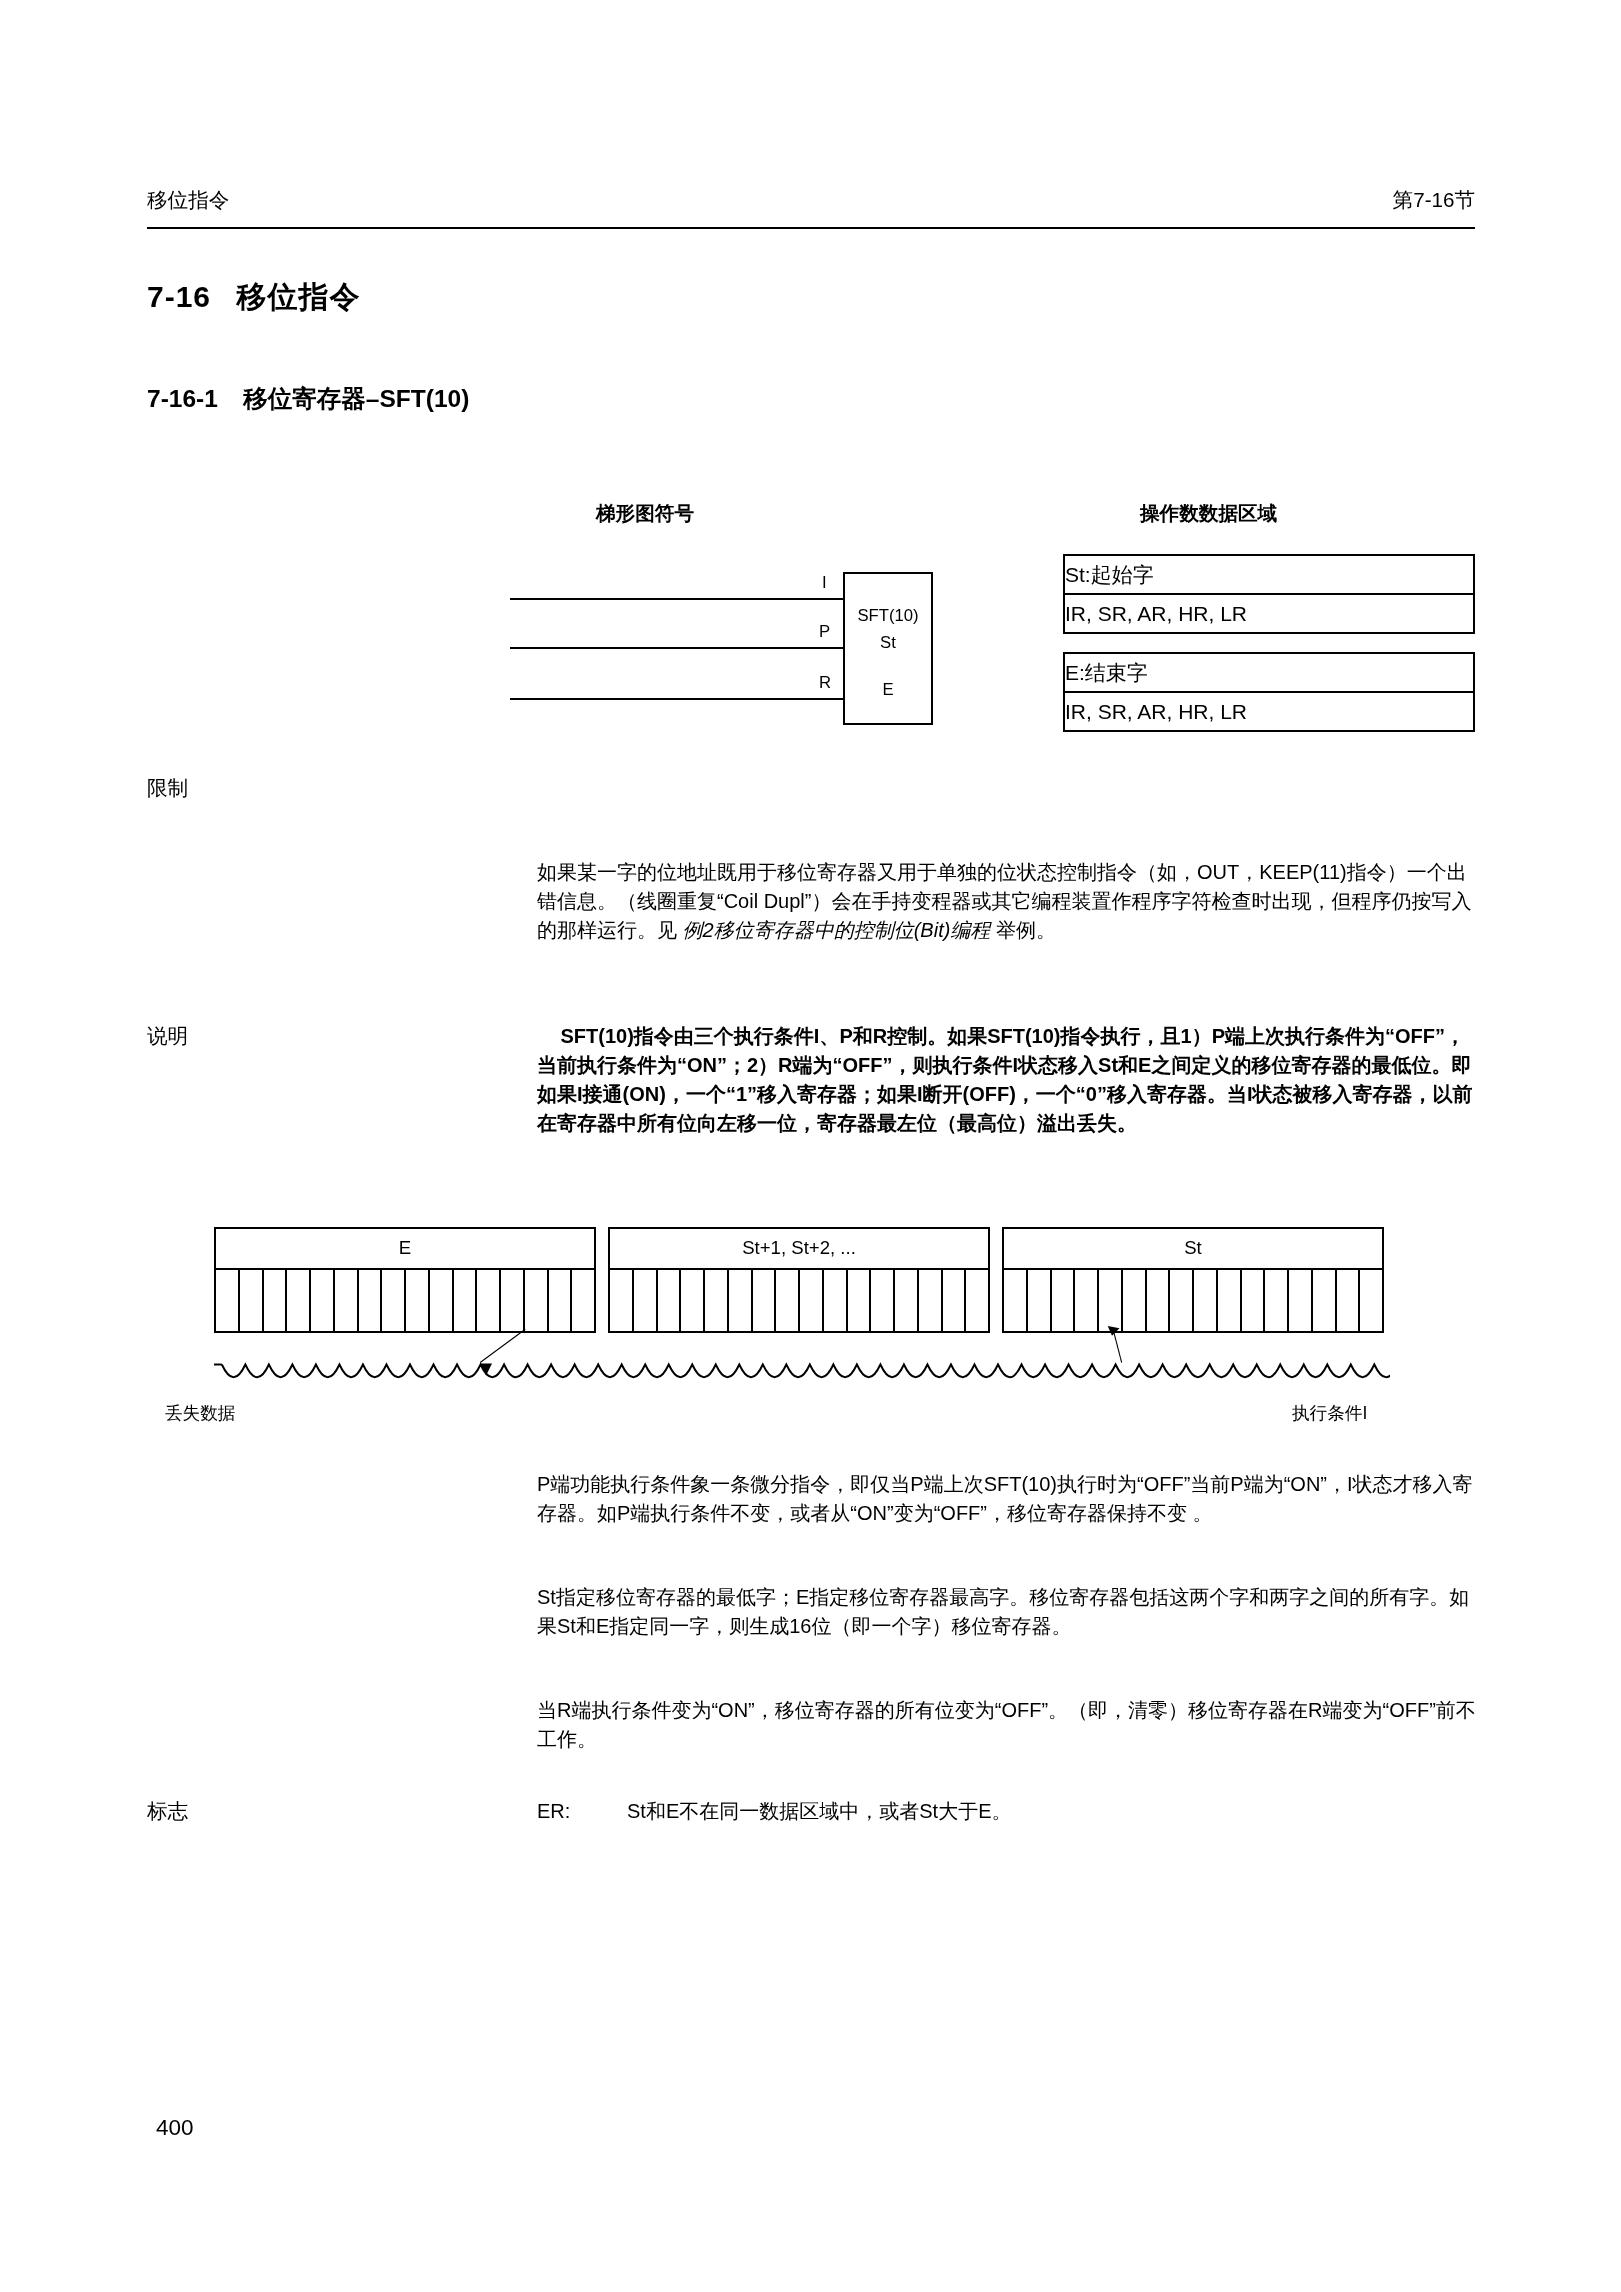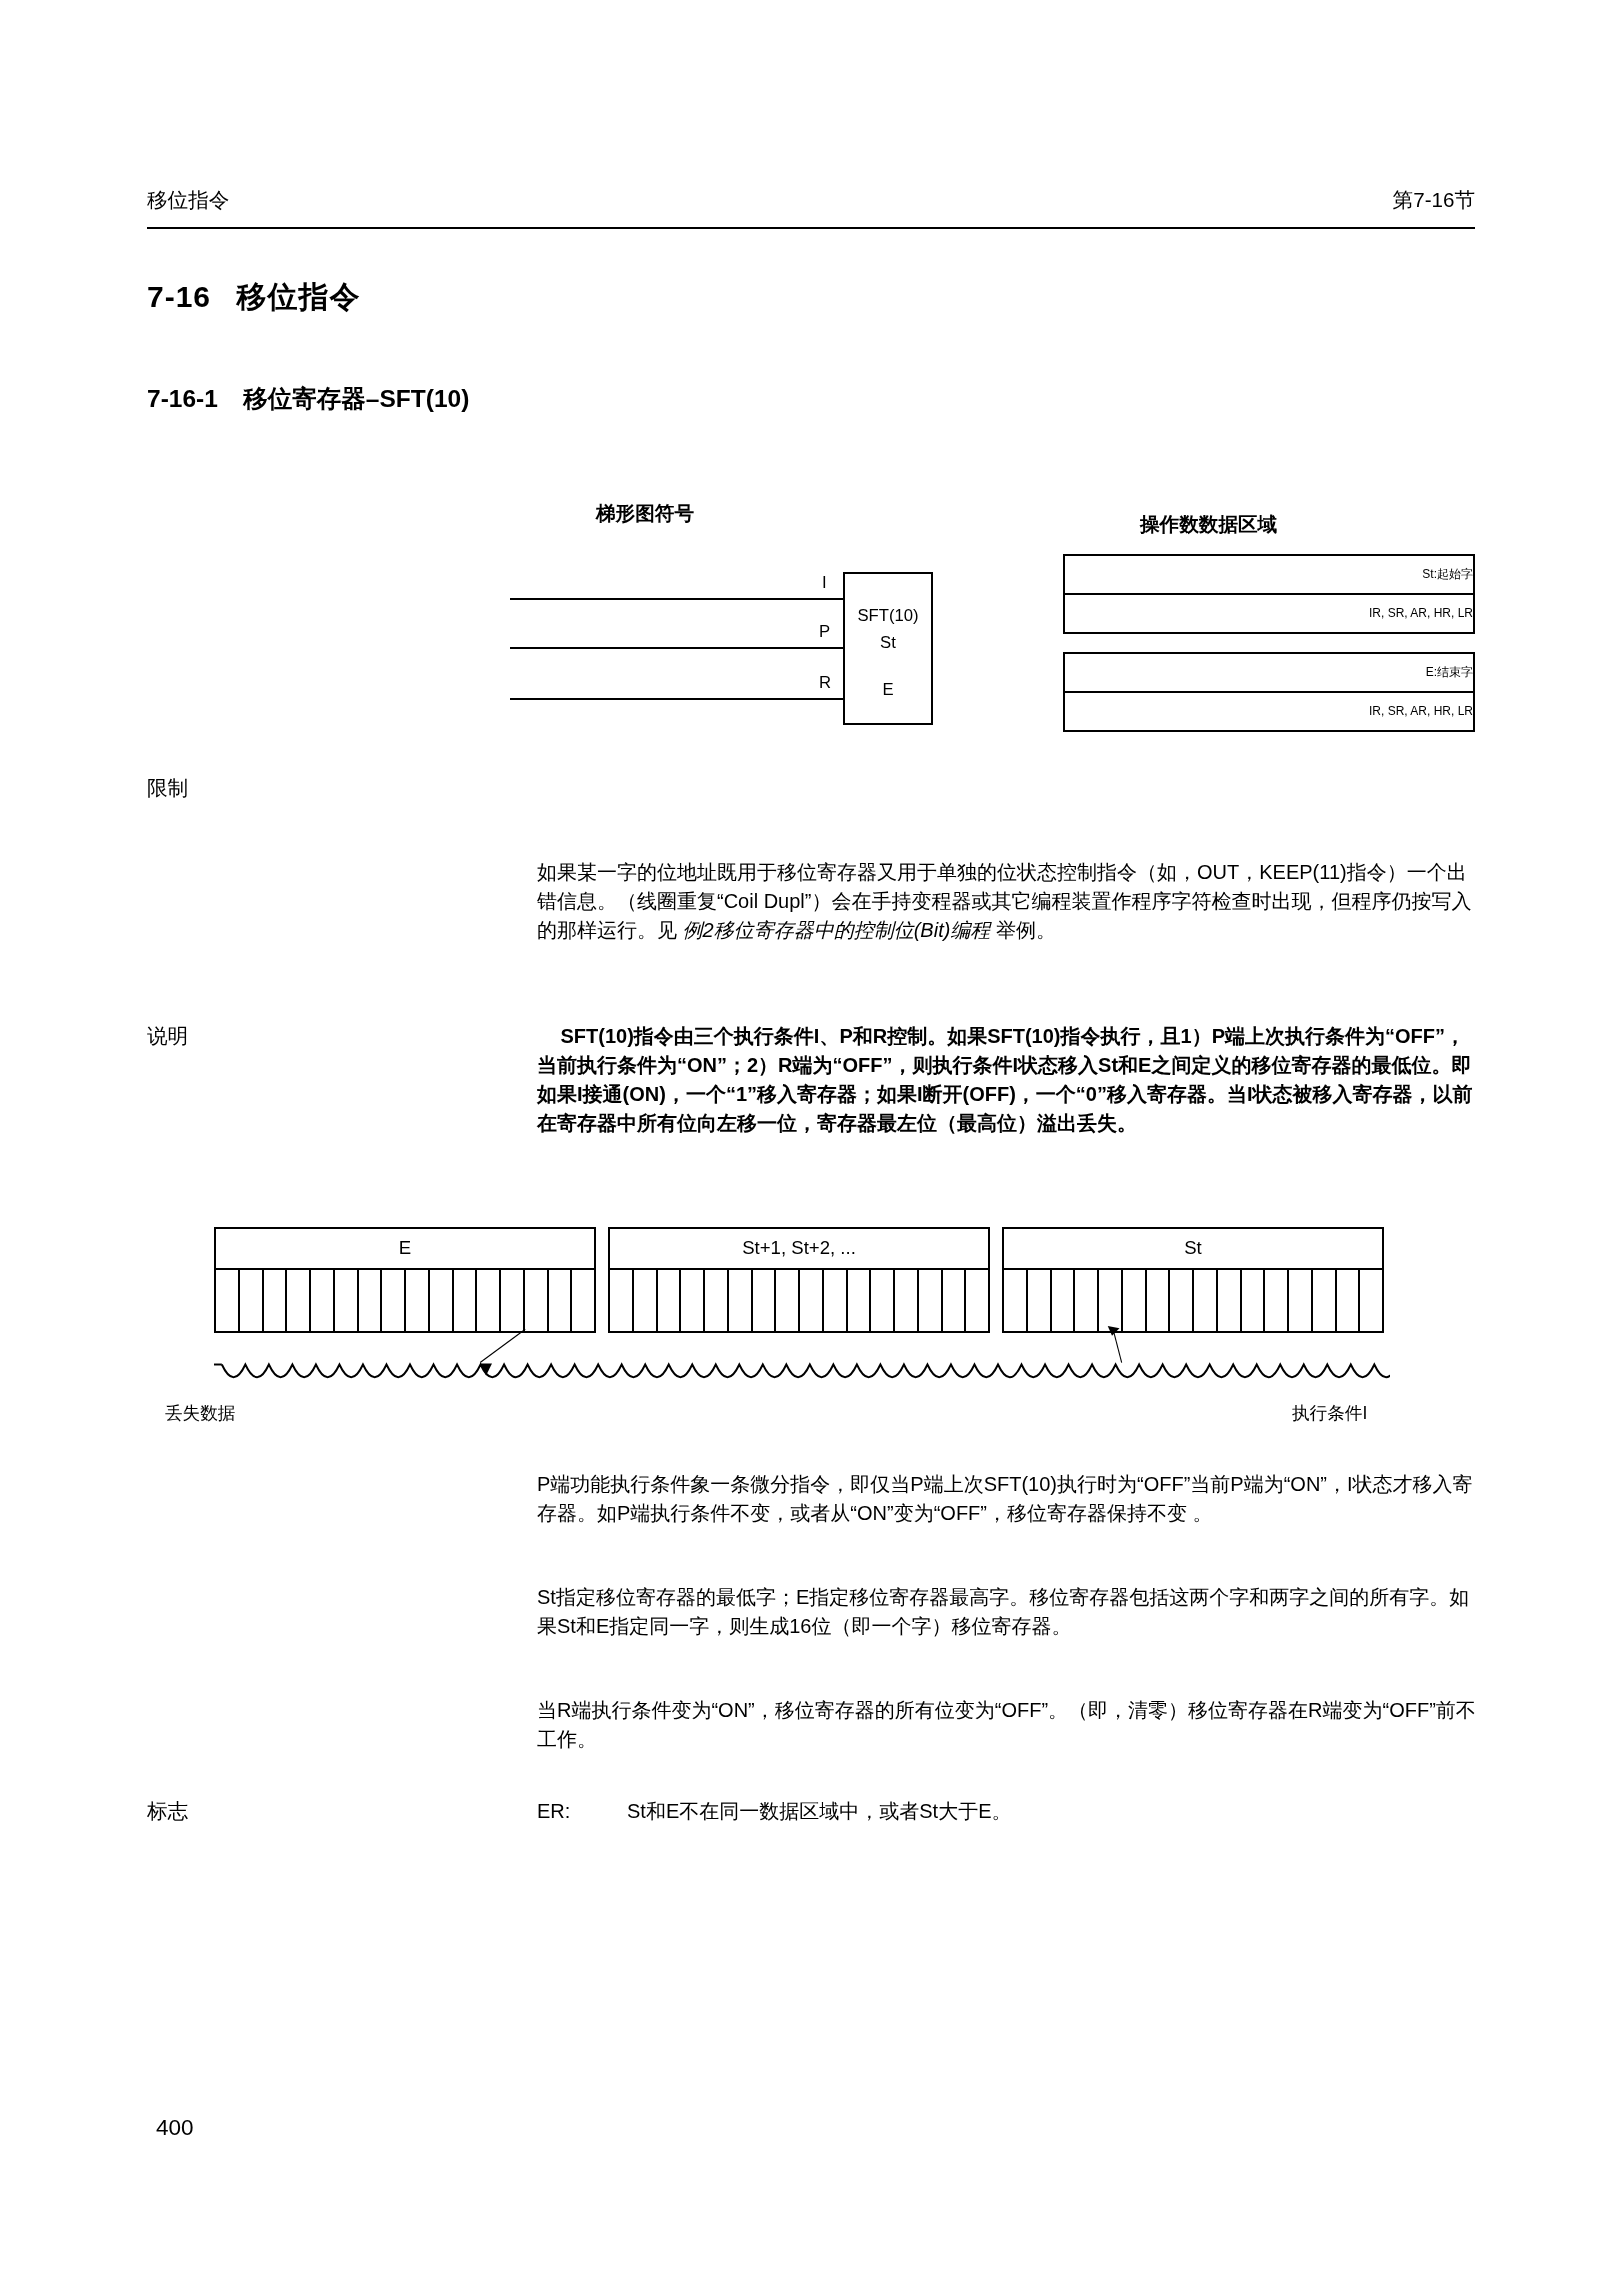--- a/index.html
+++ b/index.html
@@ -60,21 +60,21 @@
   }
   .h2 .num { margin-right: 25.5px; }
 
   
   .dia-head {
     position: absolute;
     font-size: 19.6px;
     font-weight: bold;
   }
   #ladder-head { left: 596px; top: 500px; }
-  #operand-head { left: 1140px; top: 511px; }
+  #operand-head { left: 1140px; top: 500px; }
 
   
   .ladder {
     position: absolute;
     left: 510px;
     top: 559px;
     width: 412px;
     height: 176px;
   }
   .wire {
@@ -108,24 +108,23 @@
   }
   .otable {
     width: 412px;
     border: 2px solid #000;
     box-sizing: border-box;
     margin-bottom: 17.6px;
   }
   .orow {
     height: 37px;
     line-height: 37px;
-    text-align: right;
-    font-size: 12px;
+    text-align: left;
+    font-size: 21px;
     border-bottom: 2px solid #000;
-    padding-left: 40px;
   }
   .orow.last { border-bottom: none; }
 
   
   .sidelabel {
     position: absolute;
     left: 147px;
     font-size: 20.6px;
   }
   .para {

